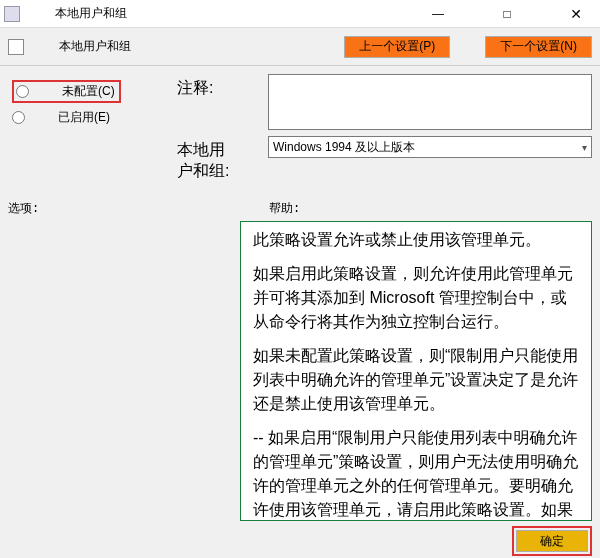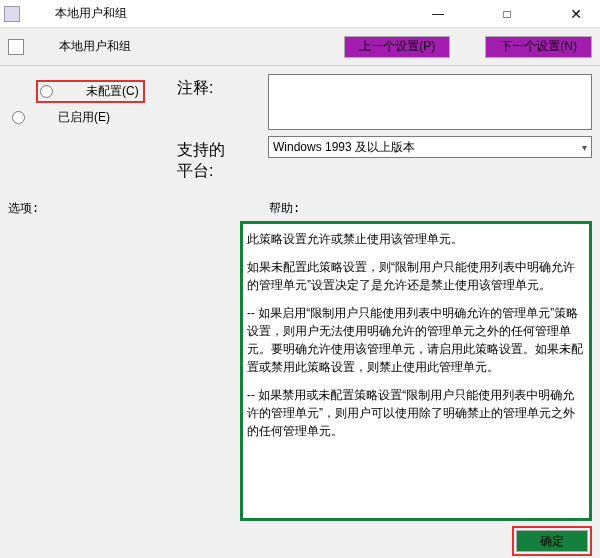--- a/index.html
+++ b/index.html
@@ -45,21 +45,21 @@
     .header-icon {
       width: 16px; height: 16px;
       background: #fff;
       border: 1px solid #888;
       margin-right: 6px;
     }
     .header-title { flex: 1; font-size: 12px; }
     .nav-btn {
       height: 22px;
       padding: 0 14px;
-      background: #a21caf;
+      background: #f97316;
       border: 1px solid #adadad;
       font-size: 12px;
       margin-left: 6px;
       display: flex; align-items: center;
     }
     .content {
       display: flex;
       padding: 8px;
     }
     .left-col {
@@ -108,52 +108,51 @@
     .lower-labels {
       display: flex;
       padding: 4px 8px 0 8px;
       font-family: Liberation Mono, monospace;
     }
     .lower-labels .opt-label { width: 232px; }
     .help-area {
       margin: 4px 8px 0 240px;
       height: 300px;
       background: #fff;
-      border: 3px solid #15803d;
+      border: 1px solid #15803d;
       overflow-y: scroll;
-      padding: 6px 4px;
-      font-size: 12px;
+      padding: 6px 12px;
+      font-size: 16px;
       line-height: 1.5;
     }
     .help-area p { margin-bottom: 10px; }
     .bottom-bar {
       position: absolute;
       bottom: 6px;
       right: 12px;
       display: flex;
       gap: 8px;
     }
     .btn {
       height: 22px;
       width: 72px;
-      background: #15803d;
+      background: #eab308;
       border: 1px solid #adadad;
       font-size: 12px;
       display: flex; align-items: center; justify-content: center;
     }
     .btn.ok {
       outline: 2px solid #d33;
       outline-offset: 2px;
     }
     .hl-row {
       border: 2px solid #d33;
       display: inline-flex;
       align-items: center;
       padding: 1px 4px 1px 2px;
-      margin-left: 24px;
     }
   </style>
 </head>
 <body>
 
 <div class="titlebar">
   <div class="title-icon"></div>
   <div class="title-text">本地用户和组</div>
   <div class="win-controls">
     <div class="win-btn">—</div>
@@ -181,36 +180,37 @@
       <input type="radio" name="state" style="">
       <span>已启用(E)</span>
     </div>
   </div>
   <div class="right-col">
     <div class="field-row">
       <div class="field-label">注释:</div>
       <textarea class="comment-box" style=""></textarea>
     </div>
     <div class="field-row">
-      <div class="field-label">支持的平台:</div>
+      <div class="field-label">本地用户和组:</div>
       <div class="platform-select">
-        <span>Windows 1993 及以上版本</span>
+        <span>Windows 1994 及以上版本</span>
         <span class="dd">▾</span>
       </div>
     </div>
   </div>
 </div>
 
 <div class="lower-labels">
   <div class="opt-label">选项:</div>
   <div>帮助:</div>
 </div>
 
 <div class="help-area">
   <p>此策略设置允许或禁止使用该管理单元。</p>
+  <p>如果启用此策略设置，则允许使用此管理单元并可将其添加到 Microsoft 管理控制台中，或从命令行将其作为独立控制台运行。</p>
   <p>如果未配置此策略设置，则“限制用户只能使用列表中明确允许的管理单元”设置决定了是允许还是禁止使用该管理单元。</p>
   <p>-- 如果启用“限制用户只能使用列表中明确允许的管理单元”策略设置，则用户无法使用明确允许的管理单元之外的任何管理单元。要明确允许使用该管理单元，请启用此策略设置。如果未配置或禁用此策略设置，则禁止使用此管理单元。</p>
   <p>-- 如果禁用或未配置策略设置“限制用户只能使用列表中明确允许的管理单元”，则用户可以使用除了明确禁止的管理单元之外的任何管理单元。</p>
 </div>
 
 <div class="bottom-bar">
   <div class="btn ok">确定</div>
 </div>
 
 </body></html>

